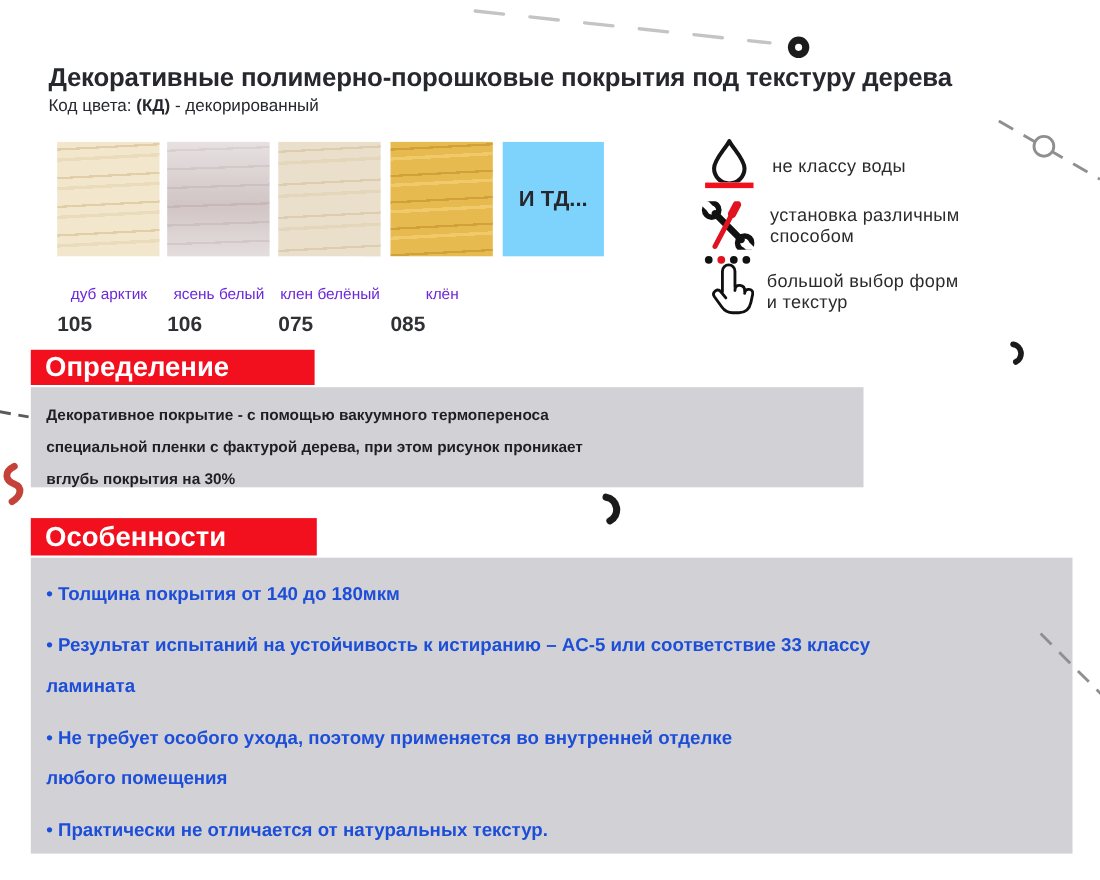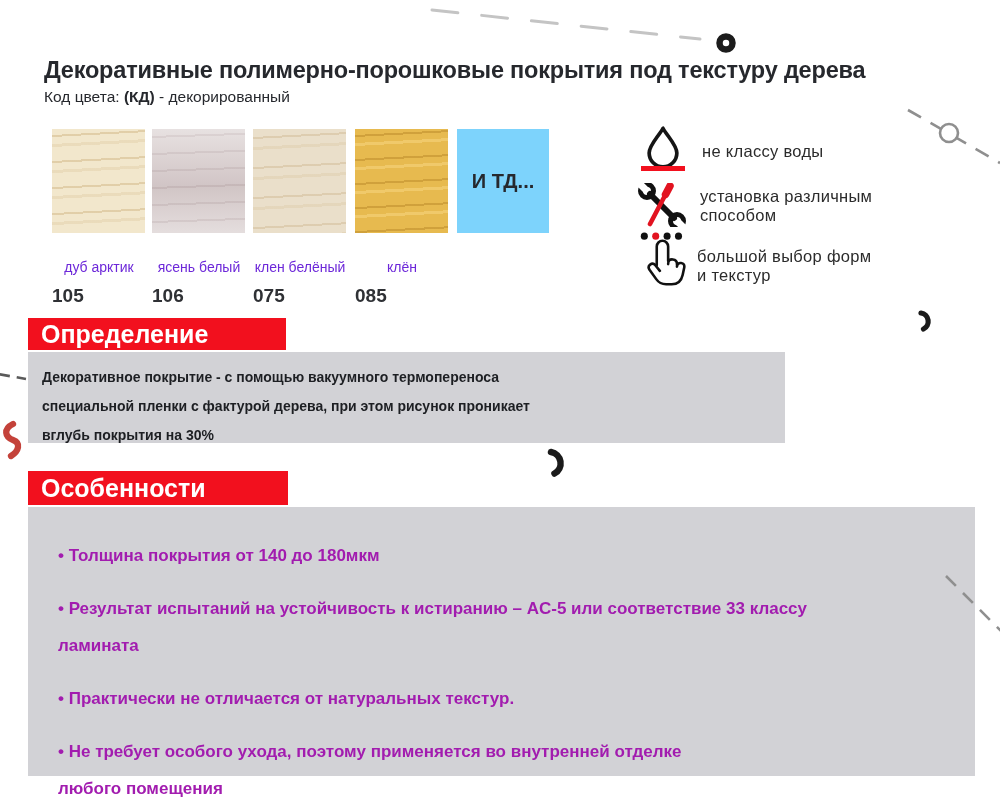--- a/index.html
+++ b/index.html
@@ -43,21 +43,21 @@
   
   .banner{position:absolute;left:28px;background:#f2101e;color:#ffffff;font-weight:700;
       font-size:25px;padding-left:13px;}
   .banner-def{top:318px;width:245px;height:32px;line-height:32px;}
   .banner-feat{top:471px;width:247px;height:34px;line-height:34px;}
   .graybox{position:absolute;left:28px;background:#d2d2d6;}
   .def-box{top:352px;width:757px;height:91px;}
   .def-text{padding:11px 14px 0 14px;font-size:14px;font-weight:600;line-height:29px;
       color:#1d1f23;white-space:pre-line;}
   .feat-box{top:507px;width:947px;height:269px;padding:14px 20px 0 14px;box-sizing:border-box;}
-  .feat-box p{margin:16px;font-size:17px;font-weight:700;line-height:37px;color:#a21caf;white-space:pre-line;}
+  .feat-box p{margin:0;font-size:17px;font-weight:700;line-height:37px;color:#1d4ed8;white-space:pre-line;}
   .feat-box p + p{margin-top:10px;}
 
   .deco{position:absolute;left:0;top:0;width:1000px;height:800px;pointer-events:none;}
 </style>
 </head>
 <body>
 
 <div class="canvas">
 
   <div class="title">Декоративные полимерно-порошковые покрытия под текстуру дерева</div>
@@ -112,23 +112,23 @@
     <div class="def-text">Декоративное покрытие - с помощью вакуумного термопереноса
 специальной пленки с фактурой дерева, при этом рисунок проникает
 вглубь покрытия на 30%</div>
   </div>
 
   <div class="banner banner-feat">Особенности</div>
   <div class="graybox feat-box">
     <p>• Толщина покрытия от 140 до 180мкм</p>
     <p>• Результат испытаний на устойчивость к истиранию – AC-5 или соответствие 33 классу
 ламината</p>
-    <p>• Практически не отличается от натуральных текстур.</p>
     <p>• Не требует особого ухода, поэтому применяется во внутренней отделке
 любого помещения</p>
+    <p>• Практически не отличается от натуральных текстур.</p>
   </div>
 
   <svg class="deco" viewBox="0 0 1000 800">
     <line x1="432" y1="10" x2="700" y2="39" stroke="#c4c4c4" stroke-width="3" stroke-dasharray="26 24" stroke-linecap="round"></line>
     <circle cx="726" cy="43" r="6.5" fill="none" stroke="#1c1c1c" stroke-width="6.5"></circle>
     <line x1="908" y1="110" x2="1000" y2="163" stroke="#8f8f8f" stroke-width="2.6" stroke-dasharray="15 11"></line>
     <circle cx="949" cy="133" r="9" fill="#ffffff" stroke="#8f8f8f" stroke-width="2.6"></circle>
     <line x1="-2" y1="374" x2="26" y2="379" stroke="#5a5a5a" stroke-width="2.6" stroke-dasharray="12 7"></line>
     <path d="M13 424 C3 429,5 437,13 440 C21 443,19 451,11 456" fill="none" stroke="#c4423a" stroke-width="6.3" stroke-linecap="round"></path>
     <path d="M551 452 a11.5 11.5 0 0 1 3.5 21.5" fill="none" stroke="#1b1b1b" stroke-width="6.5" stroke-linecap="round"></path>

